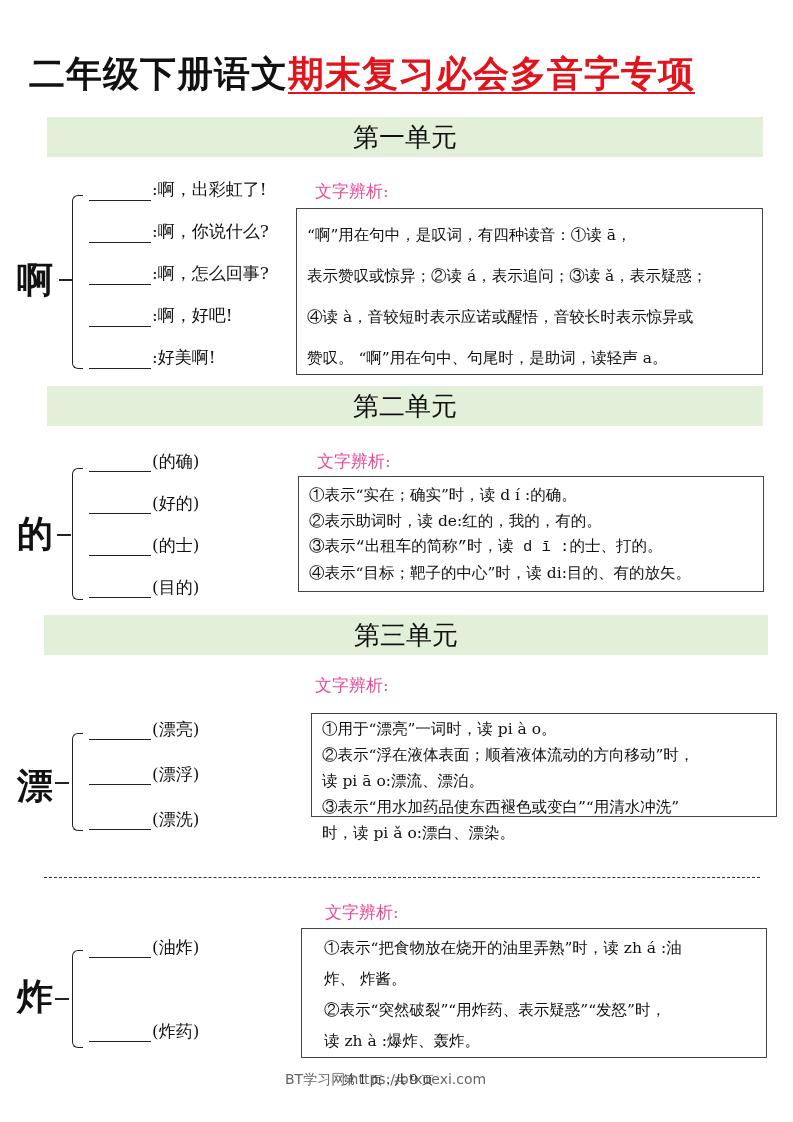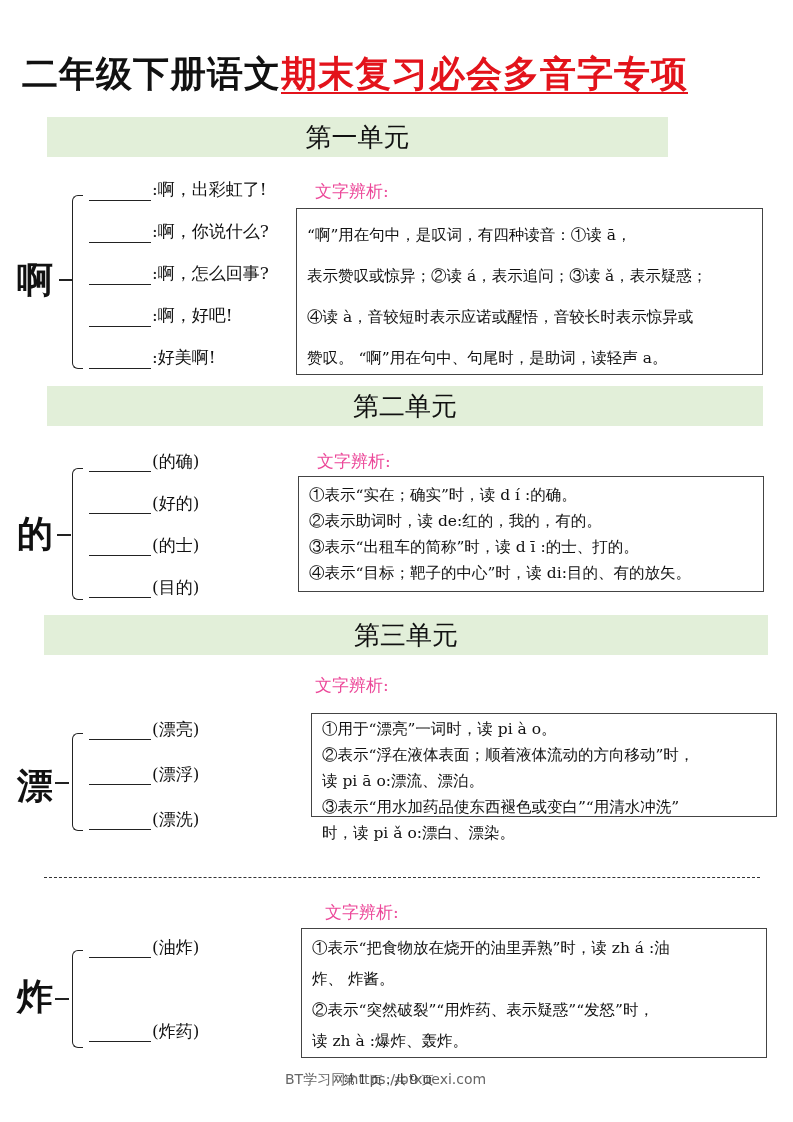--- a/index.html
+++ b/index.html
@@ -1,40 +1,40 @@
 <!DOCTYPE html>
 <html><head>
 <meta charset="utf-8">
 <style>
   html, body { margin: 0; padding: 0; background: #ffffff; }
   body { width: 793px; height: 1122px; position: relative; overflow: hidden;
          font-family: "DejaVu Serif", "Liberation Serif", serif; color: #111; }
   .abs { position: absolute; }
-  .title { top: 50px; left: 0; width: 710px; text-align: center; font-size: 36px; font-weight: bold; letter-spacing: 1px; white-space: nowrap; }
+  .title { top: 50px; left: 0; width: 710px; text-align: center; font-size: 36px; font-weight: bold; letter-spacing: 1px; white-space: nowrap; padding-left: 7px; }
   .title .red { color: #e3131b; text-decoration: underline; text-decoration-thickness: 2px; text-underline-offset: 6px; }
   .band { background: #e2efd9; text-align: center; font-size: 26px; line-height: 40px; height: 40px; }
   .label-red { color: #ec4899; font-size: 17px; }
   .bigchar { font-size: 36px; font-weight: bold; }
   .brace { border-left: 1.5px solid #222; border-top: 1.5px solid #222; border-bottom: 1.5px solid #222; border-radius: 6px 0 0 6px; width: 10px; }
   .stem { height: 1.5px; background: #222; width: 14px; }
   .blank { border-bottom: 1.5px solid #222; width: 62px; height: 1px; }
   .item { font-size: 17px; white-space: nowrap; }
   .box { border: 1.3px solid #444; box-sizing: border-box; font-size: 15.5px; }
   .box p { margin: 0; white-space: nowrap; }
   .dashes { border-top: 1.5px dashed #333; }
   .footer { font-family: "DejaVu Sans", "Liberation Sans", sans-serif; color: #666; font-size: 14px; white-space: nowrap; }
 </style>
 </head>
 <body>
 
 <div class="abs title">
   <span>二年级下册语文</span><span class="red">期末复习必会多音字专项</span>
 </div>
 
-<div class="abs band" style="left:47px; top:117px; width:621px;">第一单元</div>
+<div class="abs band" style="left:47px; top:117px; width:716px;">第一单元</div>
 
 <div class="abs bigchar" style="left:17px; top:256px;">啊</div>
 <div class="abs stem" style="left:59px; top:279px;"></div>
 <div class="abs brace" style="left:72px; top:195px; height:172px;"></div>
 
 <div class="abs blank" style="left:89px; top:199px;"></div>
 <div class="abs item" style="left:152px; top:178px;">:啊，出彩虹了!</div>
 <div class="abs blank" style="left:89px; top:241px;"></div>
 <div class="abs item" style="left:152px; top:220px;">:啊，你说什么?</div>
 <div class="abs blank" style="left:89px; top:283px;"></div>
@@ -64,21 +64,21 @@
 <div class="abs item" style="left:152px; top:492px;">(好的)</div>
 <div class="abs blank" style="left:89px; top:554px;"></div>
 <div class="abs item" style="left:152px; top:534px;">(的士)</div>
 <div class="abs blank" style="left:89px; top:596px;"></div>
 <div class="abs item" style="left:152px; top:576px;">(目的)</div>
 
 <div class="abs label-red" style="left:317px; top:450px;">文字辨析:</div>
 <div class="abs box" style="left:298px; top:476px; width:466px; height:116px; padding:5px 0 0 10px;">
   <p style="line-height:26px;">①表示“实在；确实”时，读 d í :的确。</p>
   <p style="line-height:26px;">②表示助词时，读 de:红的，我的，有的。</p>
-  <p style="line-height:26px;">③表示“出租车的简称”时，读 d ī :的士、打的。</p>
+  <p style="line-height:26px;font-family:Liberation Mono, monospace;">③表示“出租车的简称”时，读 d ī :的士、打的。</p>
   <p style="line-height:26px;">④表示“目标；靶子的中心”时，读 di:目的、有的放矢。</p>
 </div>
 
 <div class="abs band" style="left:44px; top:615px; width:724px;text-align:center;">第三单元</div>
 
 <div class="abs label-red" style="left:315px; top:674px;">文字辨析:</div>
 
 <div class="abs bigchar" style="left:17px; top:762px;">漂</div>
 <div class="abs stem" style="left:55px; top:782px;"></div>
 <div class="abs brace" style="left:72px; top:733px; height:96px;"></div>
@@ -104,21 +104,21 @@
 
 <div class="abs bigchar" style="left:17px; top:973px;">炸</div>
 <div class="abs stem" style="left:55px; top:998px;"></div>
 <div class="abs brace" style="left:72px; top:950px; height:96px;"></div>
 
 <div class="abs blank" style="left:89px; top:956px;"></div>
 <div class="abs item" style="left:152px; top:936px;">(油炸)</div>
 <div class="abs blank" style="left:89px; top:1040px;"></div>
 <div class="abs item" style="left:152px; top:1020px;">(炸药)</div>
 
-<div class="abs box" style="left:301px; top:928px; width:466px; height:130px; padding:4px 0 0 10px;">
+<div class="abs box" style="left:301px; top:928px; width:466px; height:130px; padding:4px 0 0 22px;">
   <p style="line-height:31px;">①表示“把食物放在烧开的油里弄熟”时，读 zh á :油</p>
   <p style="line-height:31px;">炸、 炸酱。</p>
   <p style="line-height:31px;">②表示“突然破裂”“用炸药、表示疑惑”“发怒”时，</p>
   <p style="line-height:31px;">读 zh à :爆炸、轰炸。</p>
 </div>
 
 <div class="abs footer" style="left:285px; top:1071px;">BT学习网 https://btxuexi.com</div>
 <div class="abs footer" style="left:343px; top:1072px; color:#333; font-size:12px; font-family:'DejaVu Serif', serif;">第 1 页，共 9 页</div>
 
 </body></html>

